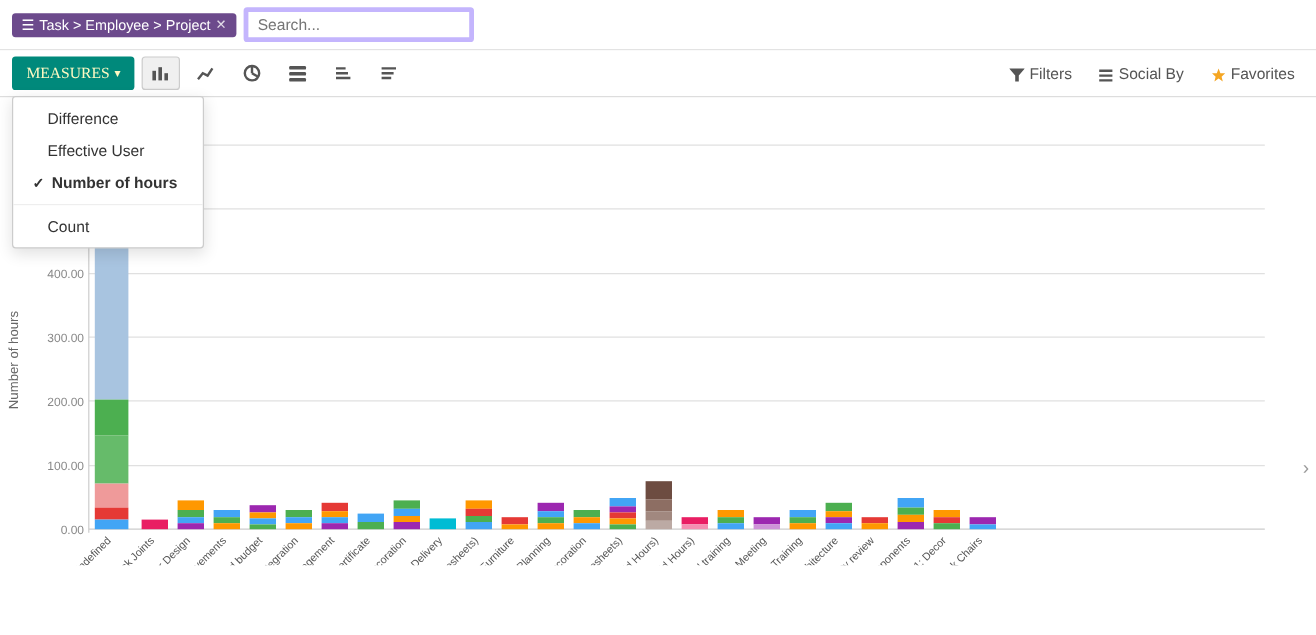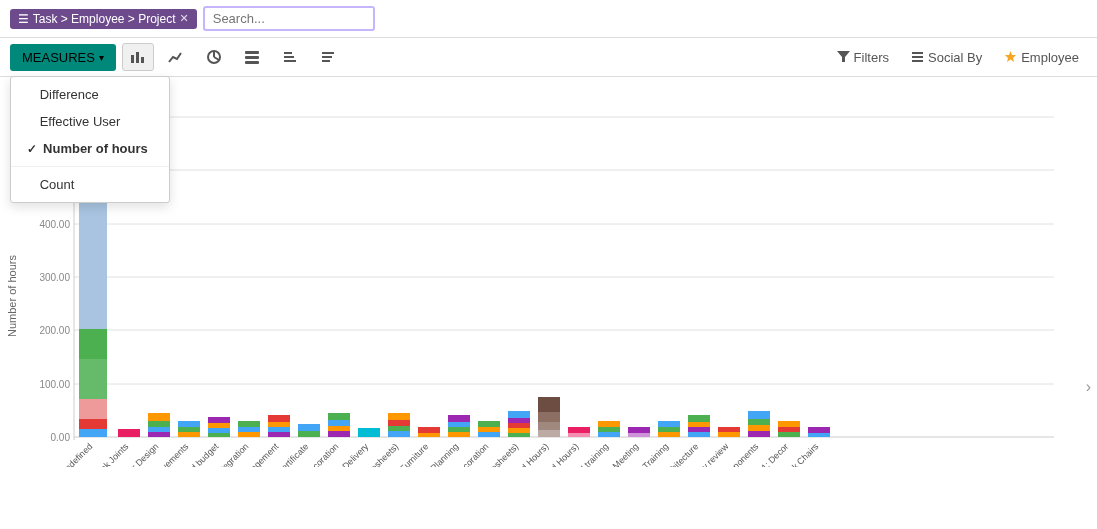--- a/index.html
+++ b/index.html
@@ -32,47 +32,48 @@
       display: flex;
       align-items: center;
       gap: 4px;
     }
     .breadcrumb-tag .close-x {
       cursor: pointer;
       font-size: 11px;
       opacity: 0.8;
     }
     .search-input {
-      border: 2px solid #c4b5fd;
+      border: 4px solid #c4b5fd;
       border-radius: 3px;
       padding: 3px 8px;
       font-size: 13px;
-      width: 172px;
+      width: 192px;
       outline: none;
     }
     .toolbar {
       display: flex;
       align-items: center;
       padding: 5px 10px;
       border-bottom: 1px solid #ddd;
       background: #fff;
       gap: 6px;
       position: relative;
     }
     .measures-btn {
       background: #00897b;
-      color: #000000;
+      color: #fef9c3;
       border: none;
       border-radius: 3px;
       padding: 6px 12px;
       font-size: 13px;
       cursor: pointer;
       display: flex;
       align-items: center;
       gap: 4px;
+      font-family: Liberation Serif, serif;
     }
     .measures-btn .arrow { font-size: 10px; }
     .icon-btn {
       background: none;
       border: 1px solid transparent;
       border-radius: 3px;
       padding: 5px 7px;
       cursor: pointer;
       font-size: 15px;
       color: #555;
@@ -84,21 +85,21 @@
       background: #f0f0f0;
     }
     .spacer { flex: 1; }
     .filter-btn {
       background: none;
       border: none;
       cursor: pointer;
       font-size: 13px;
       color: #555;
       display: flex;
-      align-items: flex-start;
+      align-items: flex-end;
       gap: 4px;
       padding: 4px 8px;
     }
 
     
     .dropdown-menu {
       position: absolute;
       top: 38px;
       left: 10px;
       background: #fff;
@@ -252,21 +253,21 @@
       <line x1="1" y1="3" x2="12" y2="3" stroke="#555" stroke-width="2"></line>
       <line x1="1" y1="7" x2="12" y2="7" stroke="#555" stroke-width="2"></line>
       <line x1="1" y1="11" x2="12" y2="11" stroke="#555" stroke-width="2"></line>
     </svg>
     <span>Social By</span>
   </button>
   <button class="filter-btn">
     <svg width="13" height="13" viewBox="0 0 13 13">
       <polygon points="6.5,1 8,5 12,5 9,8 10,12 6.5,9.5 3,12 4,8 1,5 5,5" fill="#f5a623"></polygon>
     </svg>
-    <span>Employee</span>
+    <span>Favorites</span>
   </button>
 
   <div class="dropdown-menu">
     <div class="dropdown-item">
       <span class="check-mark">&nbsp;&nbsp;</span>
       <span>Difference</span>
     </div>
     <div class="dropdown-item">
       <span class="check-mark">&nbsp;&nbsp;</span>
       <span>Effective User</span>

